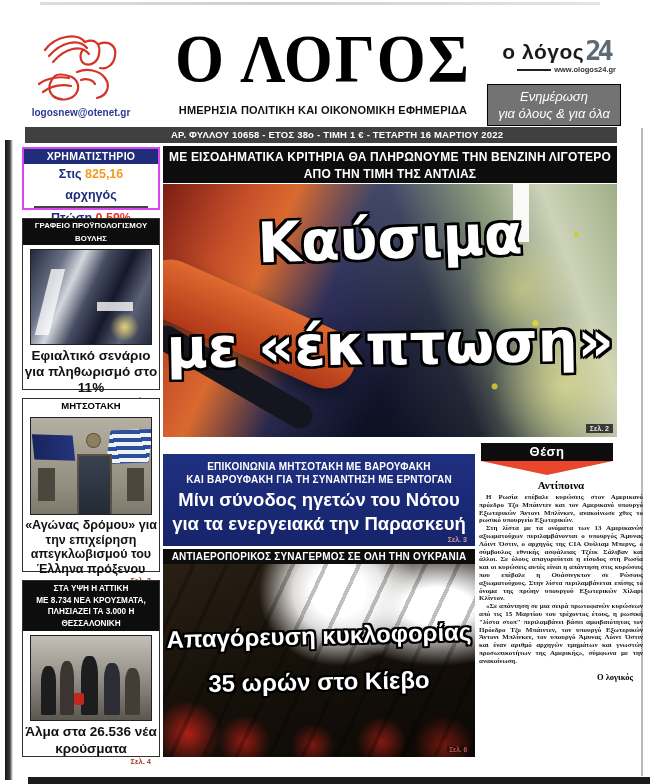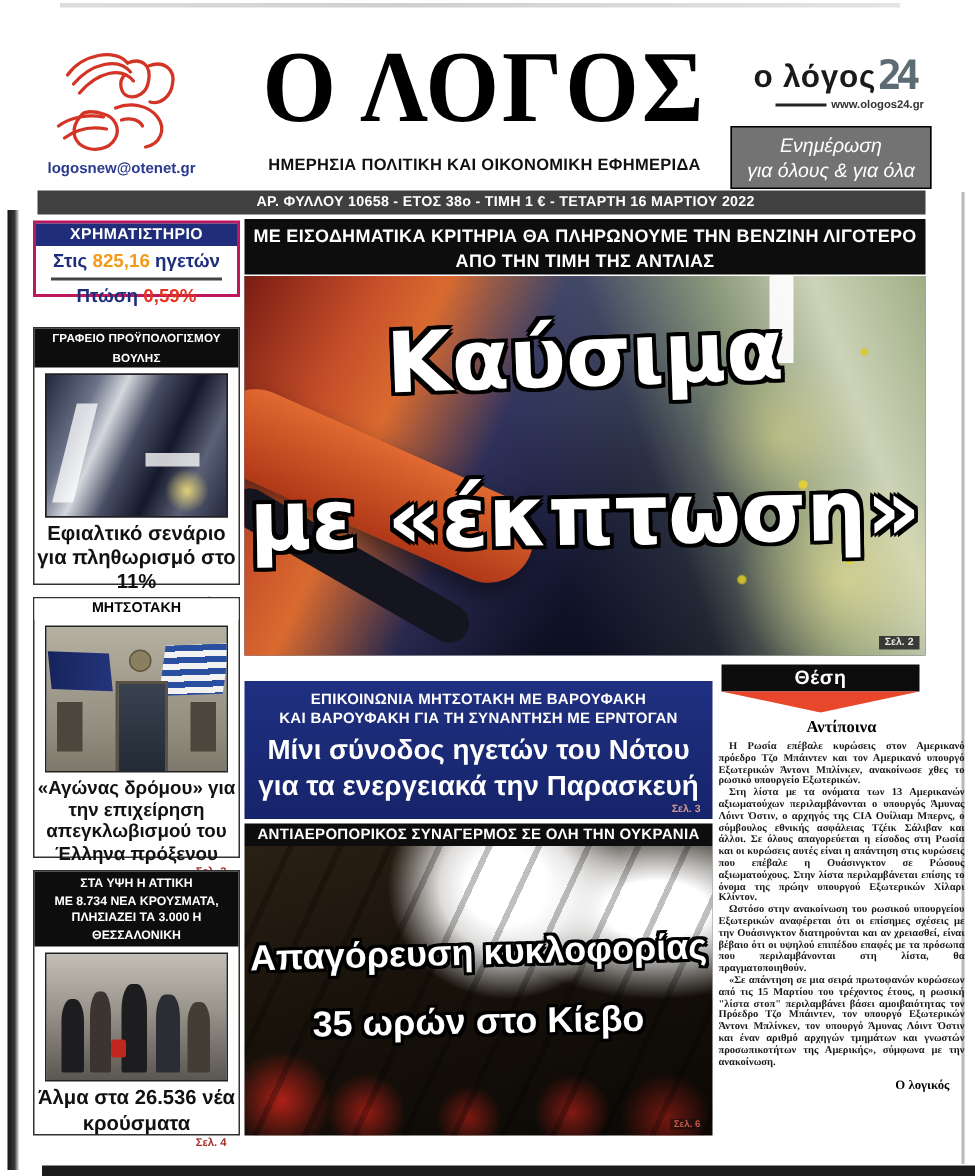--- a/index.html
+++ b/index.html
@@ -23,21 +23,21 @@
   .weblogo .wl-text{font-size:21px;font-weight:bold;letter-spacing:.5px;}
   .weblogo .wl-24{font-family:"DejaVu Sans Mono",monospace;font-size:27px;line-height:22px;font-weight:bold;color:#5c6b74;letter-spacing:-4px;}
   .weblogo .wl-url{display:flex;align-items:center;justify-content:flex-end;gap:3px;margin-top:1px;padding-right:4px;}
   .weblogo .wl-line{width:34px;height:2px;background:#222;}
   .weblogo .wl-url span{font-size:7.5px;font-weight:bold;color:#333;}
   .promo-box{position:absolute;left:487px;top:84px;width:132px;height:40px;background:#737373;color:#fff;display:flex;flex-direction:column;align-items:center;justify-content:center;font-style:italic;font-size:13px;line-height:17px;border:1px solid #000;}
   .issue-bar{position:absolute;left:25px;top:127px;width:592px;height:16px;background:#404040;color:#fff;font-size:9.5px;font-weight:bold;line-height:16px;padding-left:146px;box-sizing:border-box;letter-spacing:.2px;}
 
   
   .sb-box{position:absolute;left:22px;width:138px;background:#fff;border:1.5px solid #30322f;box-sizing:border-box;}
-  .stock-box{top:147px;height:51px;border:2px solid #be185d;}
+  .stock-box{top:147px;height:63px;border:2px solid #d946ef;}
   .stock-head{background:#1f2d7b;color:#fff;text-align:center;font-size:10.5px;font-weight:bold;line-height:15px;letter-spacing:.3px;}
   .stock-line{font-size:12.5px;font-weight:bold;color:#1d2d7c;text-align:center;line-height:21px;}
   .stock-line.first{border-bottom:2px solid #444;margin:0 10px;}
   .stock-val-orange{color:#f39b1d;}
   .stock-val-red{color:#e63322;}
 
   .kicker-bar{background:#0d0d0d;color:#fff;text-align:center;font-weight:bold;}
   .sb-img{margin:4px auto 2px;border:1px solid #222;}
   .sb-headline{text-align:center;font-weight:bold;color:#111;}
   .sb-page{display:block;text-align:right;font-size:7.5px;font-weight:bold;color:#a6322a;padding-right:8px;}
@@ -165,21 +165,21 @@
   </div>
   <div class="promo-box">
     <span>Ενημέρωση</span>
     <span>για όλους &amp; για όλα</span>
   </div>
 
   <div class="issue-bar">ΑΡ. ΦΥΛΛΟΥ 10658 - ΕΤΟΣ 38ο - ΤΙΜΗ 1 € - ΤΕΤΑΡΤΗ 16 ΜΑΡΤΙΟΥ 2022</div>
 
   <div class="sb-box stock-box">
     <div class="stock-head">ΧΡΗΜΑΤΙΣΤΗΡΙΟ</div>
-    <div class="stock-line first"><span>Στις </span><span class="stock-val-orange">825,16</span><span> ηγετών</span></div>
+    <div class="stock-line first"><span>Στις </span><span class="stock-val-orange">825,16</span><span> αρχηγός</span></div>
     <div class="stock-line"><span>Πτώση </span><span class="stock-val-red">0,59%</span></div>
   </div>
 
   <div class="sb-box box-budget">
     <div class="kicker-bar">ΓΡΑΦΕΙΟ ΠΡΟΫΠΟΛΟΓΙΣΜΟΥ ΒΟΥΛΗΣ</div>
     <div class="sb-img img-budget"></div>
     <div class="sb-headline">Εφιαλτικό σενάριο για πληθωρισμό στο 11%</div>
     <span class="sb-page">Σελ. 5</span>
   </div>
 
@@ -245,19 +245,18 @@
     <div class="bus-page">Σελ. 6</div>
   </div>
 
   <div class="op-col">
     <div class="op-bar">Θέση</div>
     <div class="op-tri"></div>
     <div class="op-title">Αντίποινα</div>
     <div class="op-body">
       <p>Η Ρωσία επέβαλε κυρώσεις στον Αμερικανό πρόεδρο Τζο Μπάιντεν και τον Αμερικανό υπουργό Εξωτερικών Άντονι Μπλίνκεν, ανακοίνωσε χθες το ρωσικό υπουργείο Εξωτερικών.</p>
       <p>Στη λίστα με τα ονόματα των 13 Αμερικανών αξιωματούχων περιλαμβάνονται ο υπουργός Άμυνας Λόιντ Όστιν, ο αρχηγός της CIA Ουίλιαμ Μπερνς, ο σύμβουλος εθνικής ασφάλειας Τζέικ Σάλιβαν και άλλοι. Σε όλους απαγορεύεται η είσοδος στη Ρωσία και οι κυρώσεις αυτές είναι η απάντηση στις κυρώσεις που επέβαλε η Ουάσινγκτον σε Ρώσους αξιωματούχους. Στην λίστα περιλαμβάνεται επίσης το όνομα της πρώην υπουργού Εξωτερικών Χίλαρι Κλίντον.</p>
-      <p>Ωστόσο στην ανακοίνωση του ρωσικού υπουργείου Εξωτερικών αναφέρεται ότι οι επίσημες σχέσεις με την Ουάσινγκτον διατηρούνται και αν χρειασθεί, είναι βέβαιο ότι οι υψηλού επιπέδου επαφές με τα πρόσωπα που περιλαμβάνονται στη λίστα, θα πραγματοποιηθούν.</p>
       <p>«Σε απάντηση σε μια σειρά πρωτοφανών κυρώσεων από τις 15 Μαρτίου του τρέχοντος έτους, η ρωσική "λίστα στοπ" περιλαμβάνει βάσει αμοιβαιότητας τον Πρόεδρο Τζο Μπάιντεν, τον υπουργό Εξωτερικών Άντονι Μπλίνκεν, τον υπουργό Άμυνας Λόιντ Όστιν και έναν αριθμό αρχηγών τμημάτων και γνωστών προσωπικοτήτων της Αμερικής», σύμφωνα με την ανακοίνωση.</p>
     </div>
     <div class="op-sign">Ο λογικός</div>
   </div>
 
 </div>
 
 </body></html>

